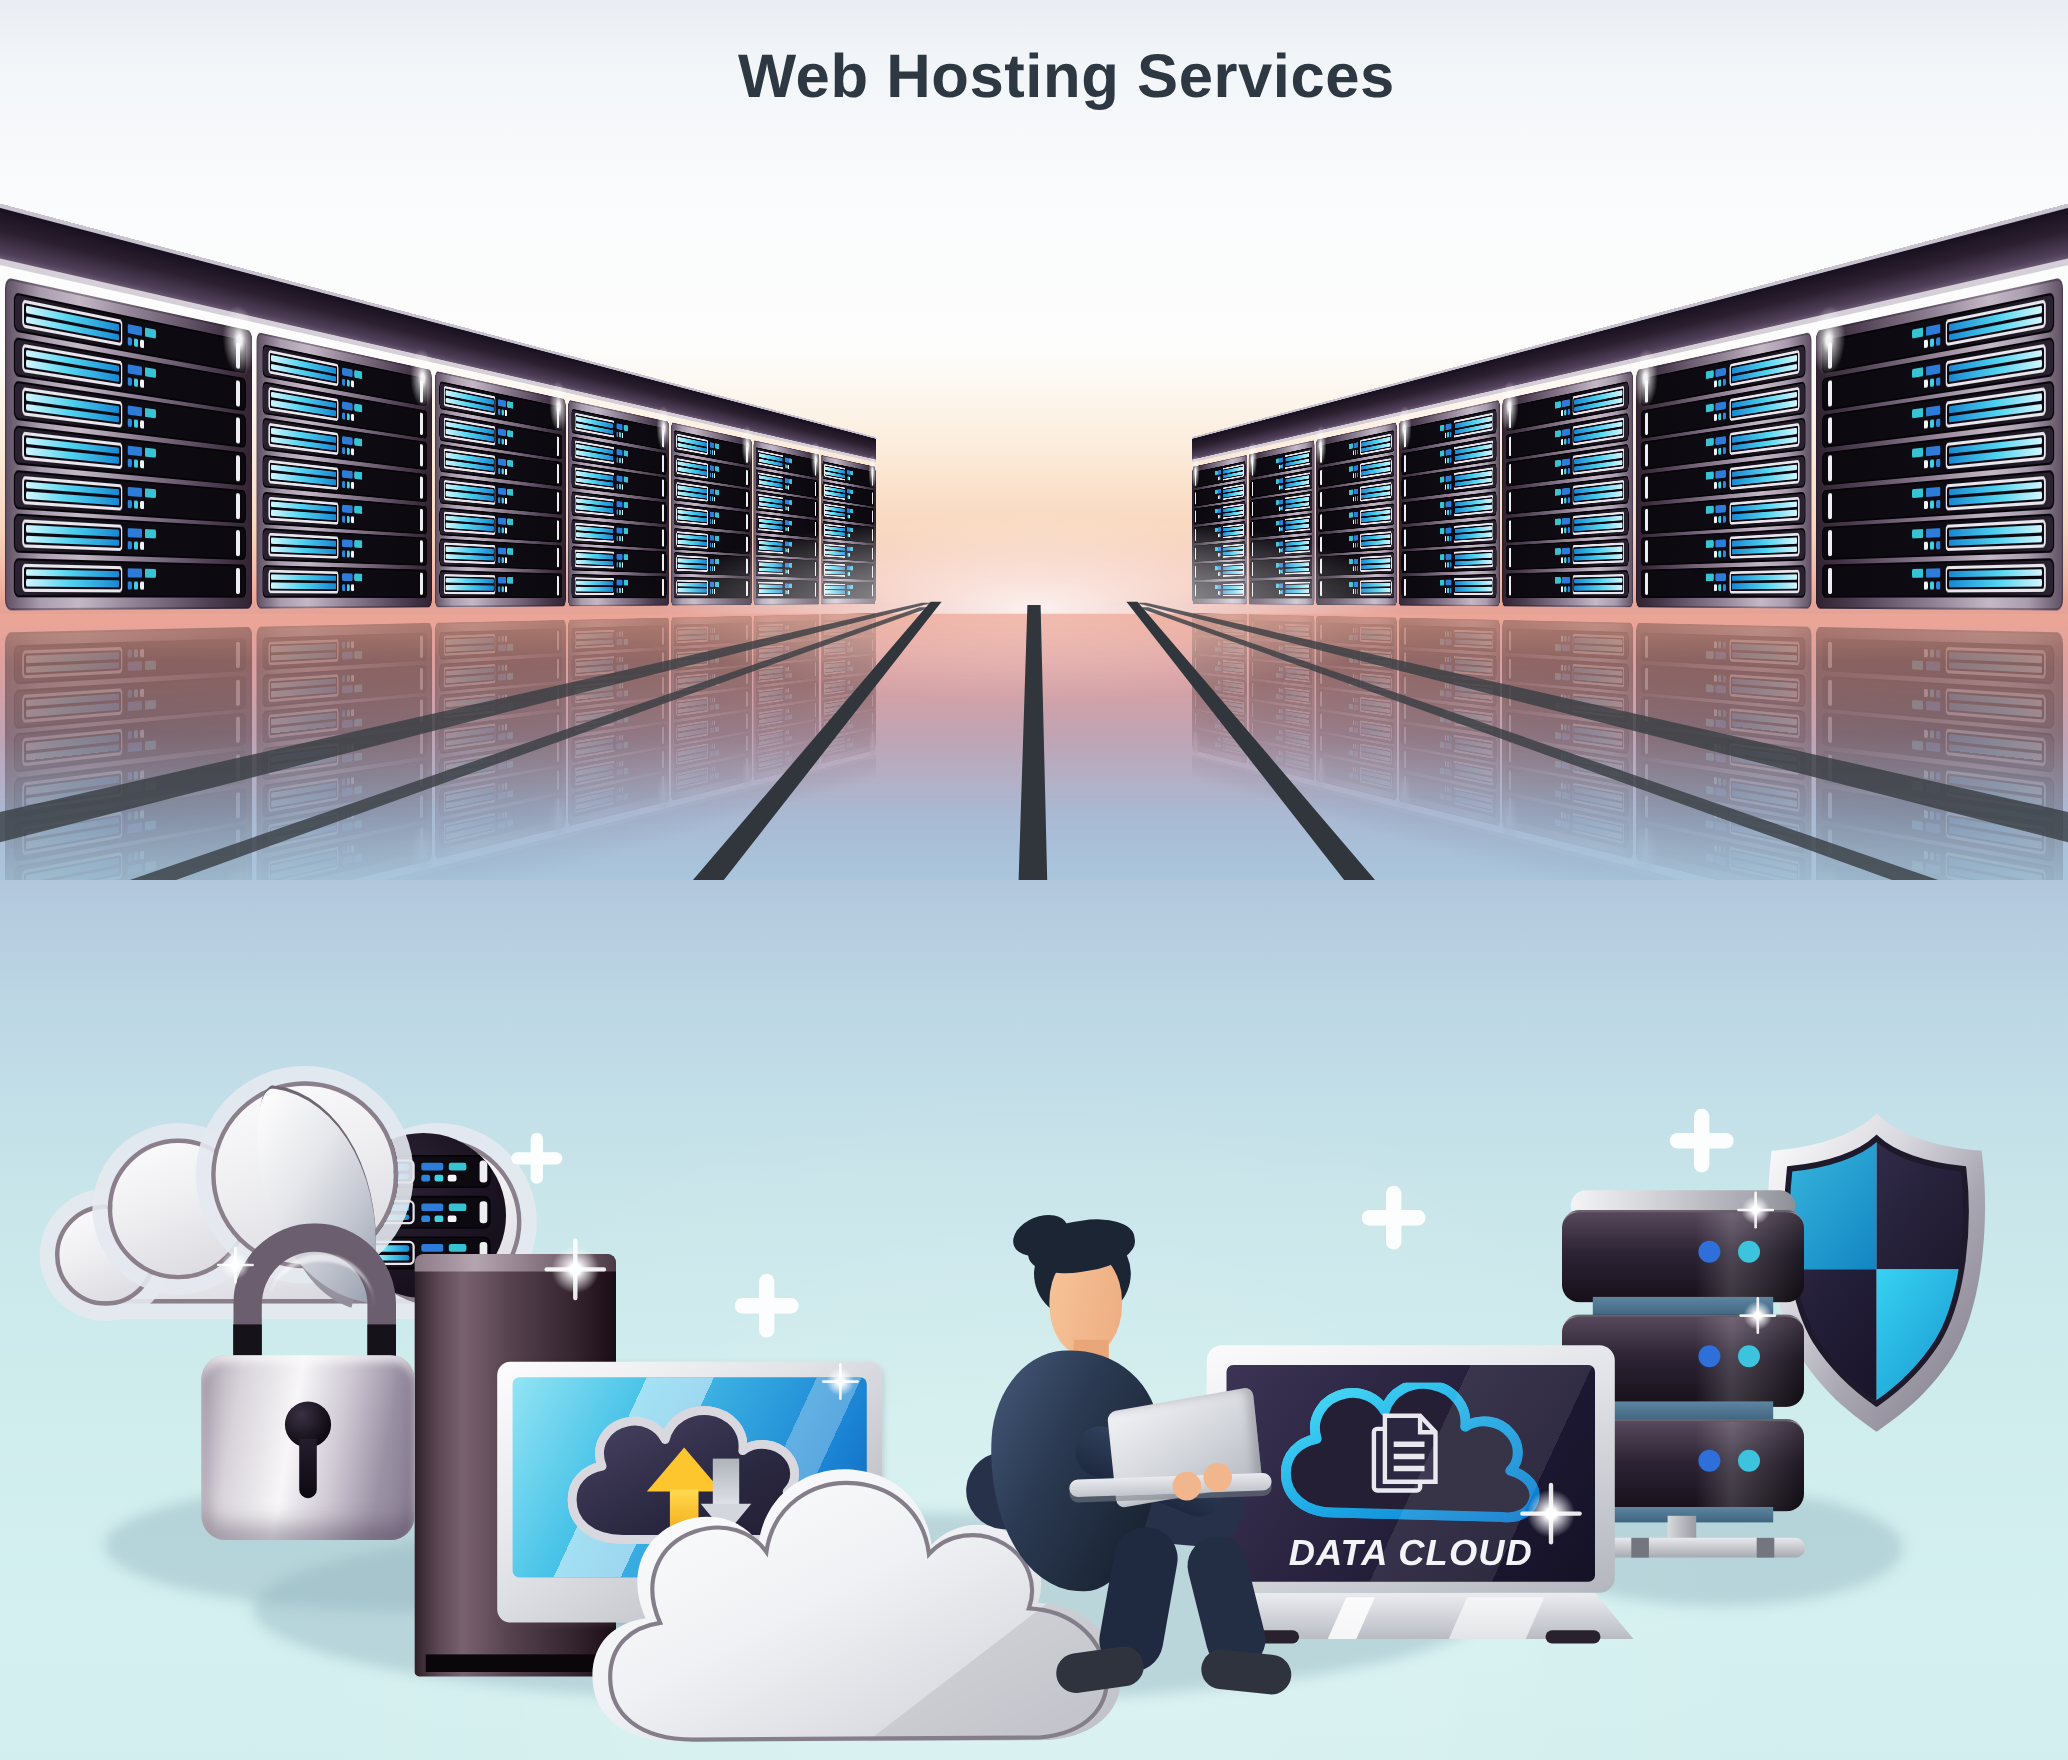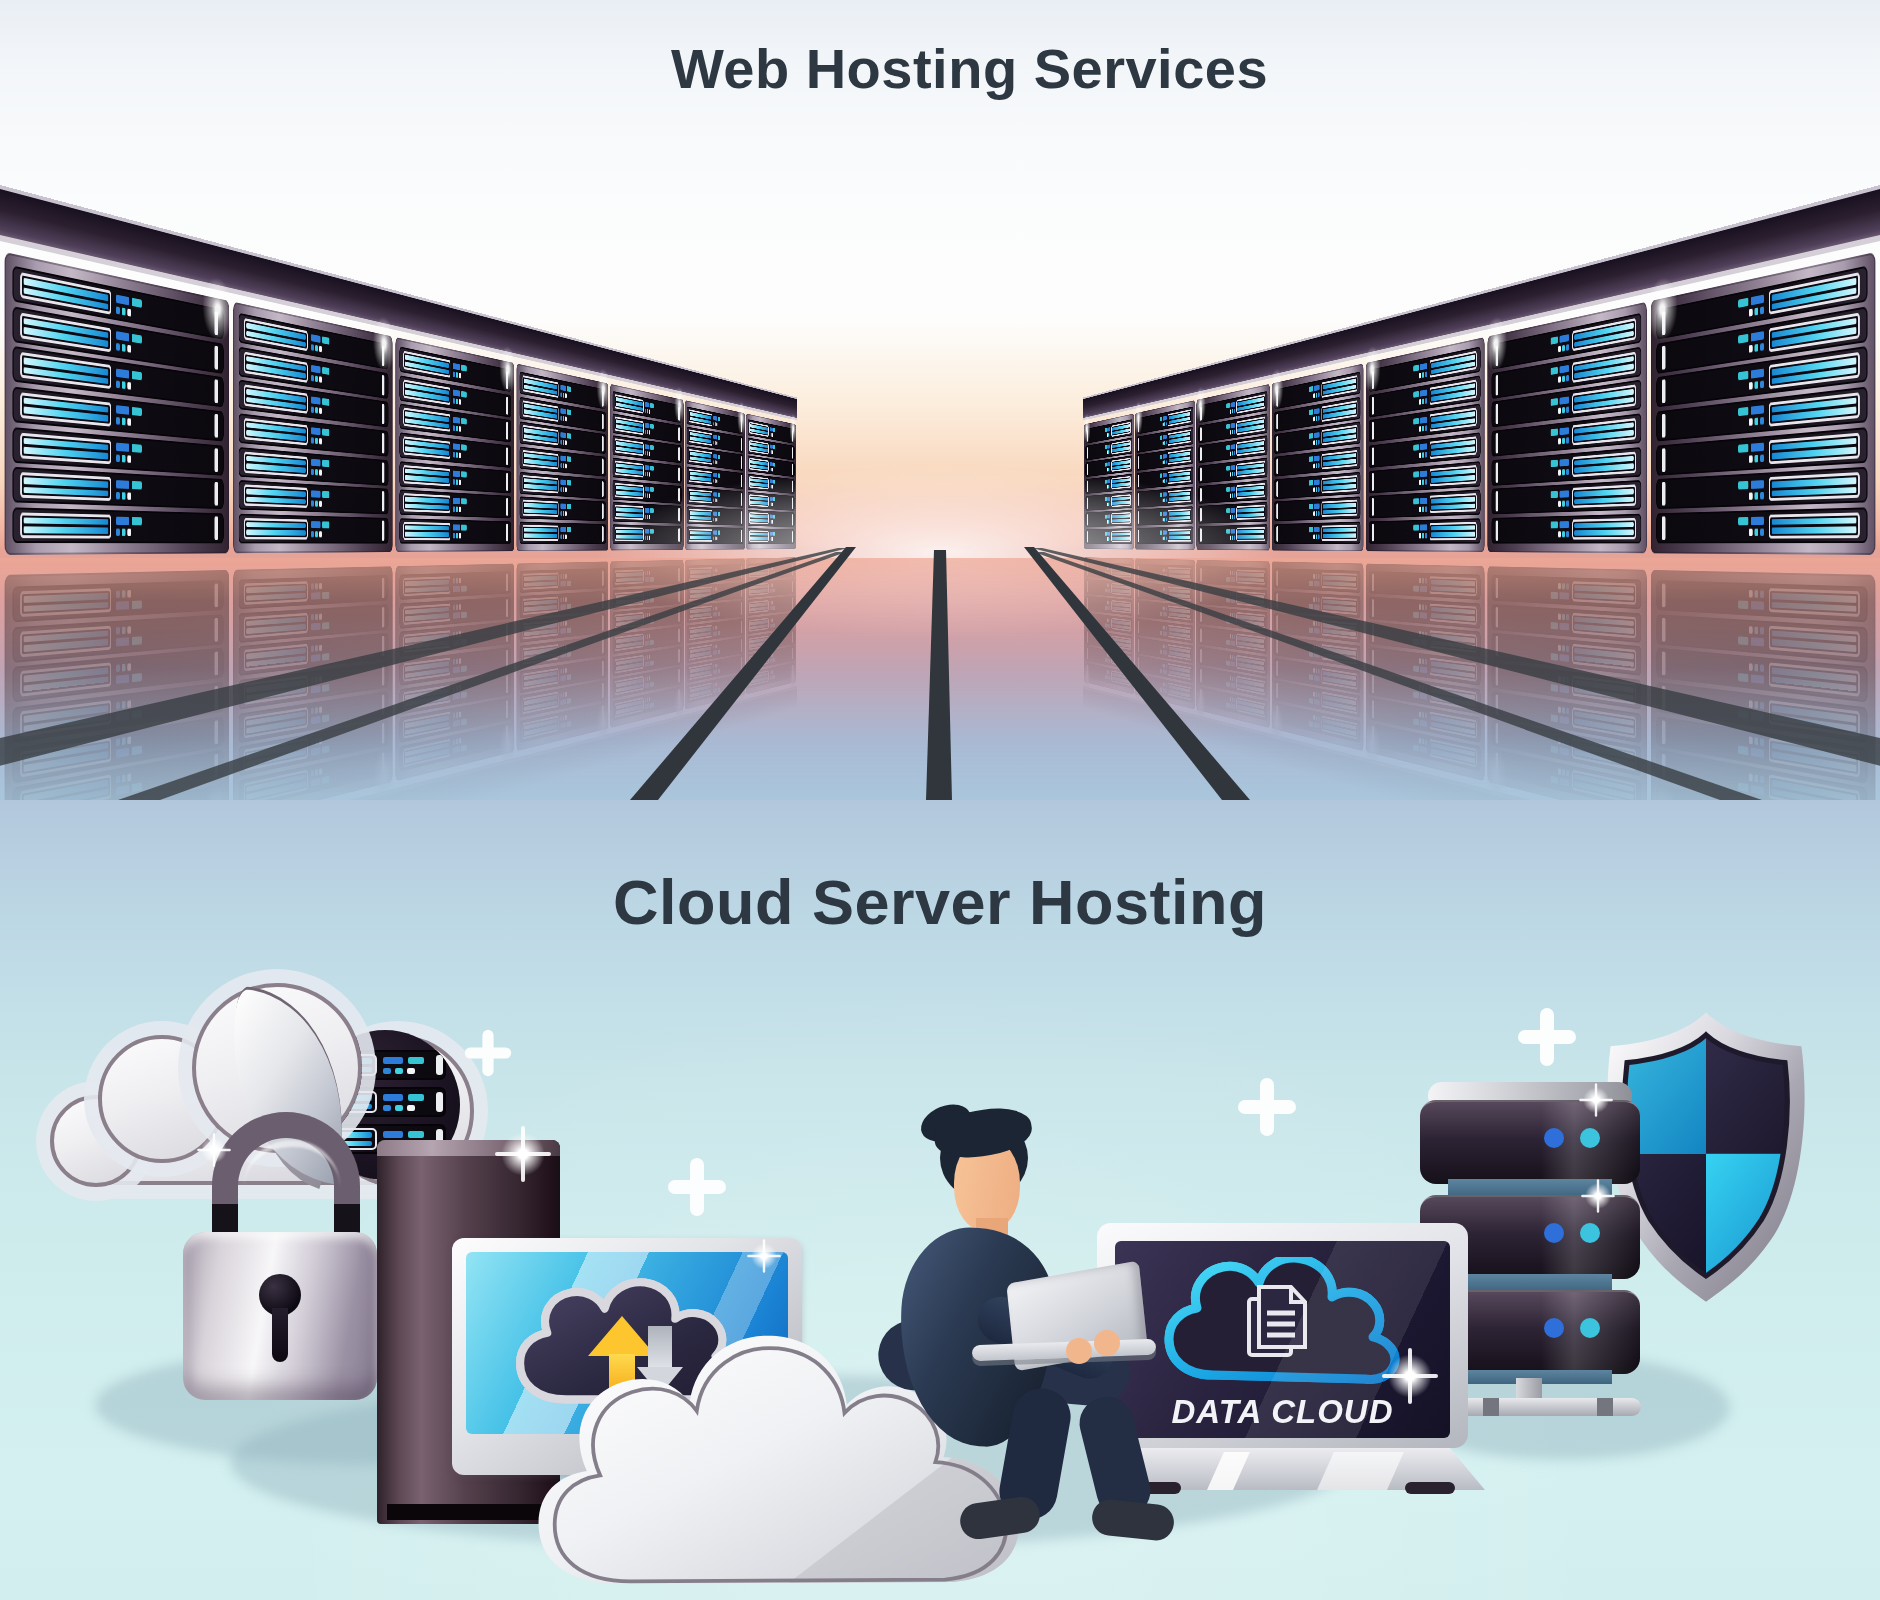--- a/index.html
+++ b/index.html
@@ -4051,21 +4051,20 @@
         <polygon points="1024,377 1034,377 1250,630 1222,630" fill="#31363c"></polygon>
         <polygon points="838,378 848,378 -40,606 -70,584" fill="#383d42" opacity=".8"></polygon>
         <polygon points="836,382 846,382 160,630 118,630" fill="#383d42" opacity=".8"></polygon>
         <polygon points="1032,378 1042,378 1950,584 1920,606" fill="#383d42" opacity=".8"></polygon>
         <polygon points="1034,382 1044,382 1762,630 1720,630" fill="#383d42" opacity=".8"></polygon>
       </svg>
     </div>
   </div>
 
   <div class="bottom-section">
-    <div class="title-cloud">Cloud Server Hosting</div>
 
     <div class="shadow sh-left"></div>
     <div class="shadow sh-center"></div>
     <div class="shadow sh-right"></div>
 
     <div class="mcloud">
       <div class="mc-base"></div>
       <div class="mc mc1"></div>
       <div class="mc mc2"></div>
       <div class="mc mc4"></div>

